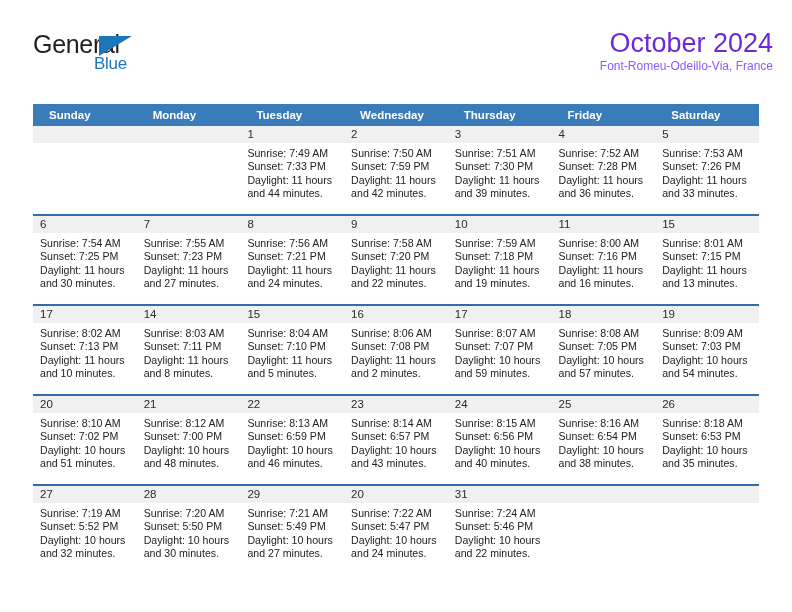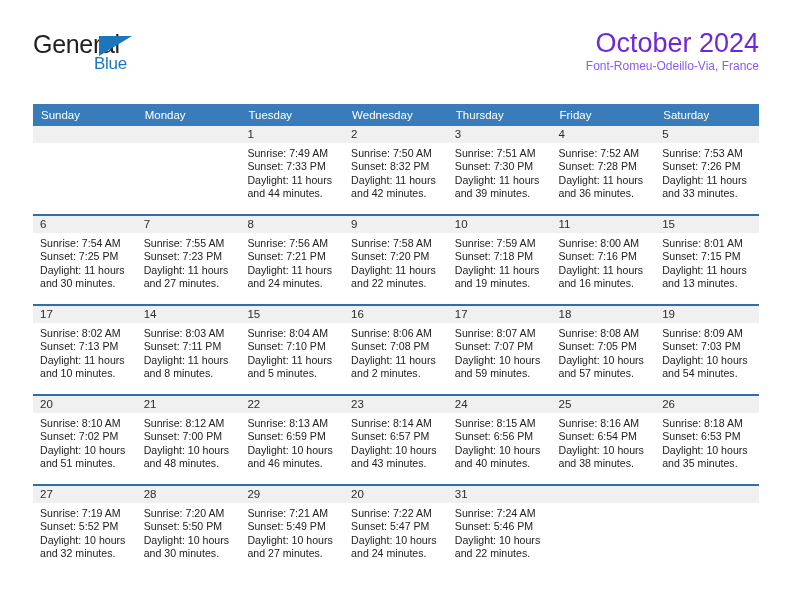--- a/index.html
+++ b/index.html
@@ -19,21 +19,21 @@
     width: 792px;
     height: 612px;
     box-sizing: border-box;
   }
 
   
   .header {
     position: absolute;
     left: 33px;
     top: 28px;
-    right: 33px;
+    right: 19px;
     height: 70px;
   }
   .logo {
     position: absolute;
     left: 0;
     top: 4px;
     width: 210px;
     height: 56px;
   }
   .logo-general {
@@ -90,23 +90,23 @@
     left: 33px;
     top: 104px;
     width: 726px;
     border-collapse: collapse;
     table-layout: fixed;
   }
   .calendar th {
     background: #3a7cba;
     color: #ffffff;
     font-size: 11.5px;
-    font-weight: normal;
+    font-weight: bold;
     text-align: left;
-    padding: 5px 0 5px 8px;
+    padding: 5px 0 5px 16px;
     height: 11px;
     line-height: 12px;
   }
   .calendar td {
     vertical-align: top;
     padding: 0;
     border-top: 2px solid #2f6ea8;
     background: #ffffff;
     height: 88px;
   }
@@ -188,21 +188,21 @@
                 <div>Daylight: 11 hours</div>
                 <div>and 44 minutes.</div>
               </div>
             </div>
           </td>
           <td>
             <div class="daycell">
               <div class="daynum-band">2</div>
               <div class="dayinfo">
                 <div>Sunrise: 7:50 AM</div>
-                <div>Sunset: 8:32 PM</div>
+                <div>Sunset: 7:59 PM</div>
                 <div>Daylight: 11 hours</div>
                 <div>and 42 minutes.</div>
               </div>
             </div>
           </td>
           <td>
             <div class="daycell">
               <div class="daynum-band">3</div>
               <div class="dayinfo">
                 <div>Sunrise: 7:51 AM</div>

